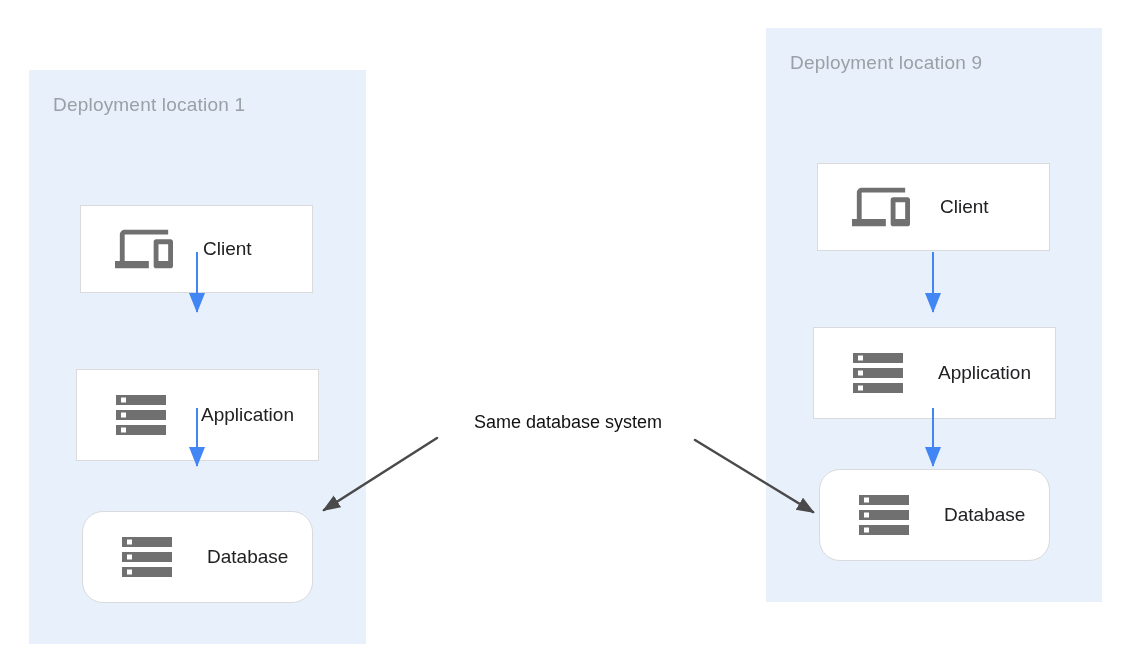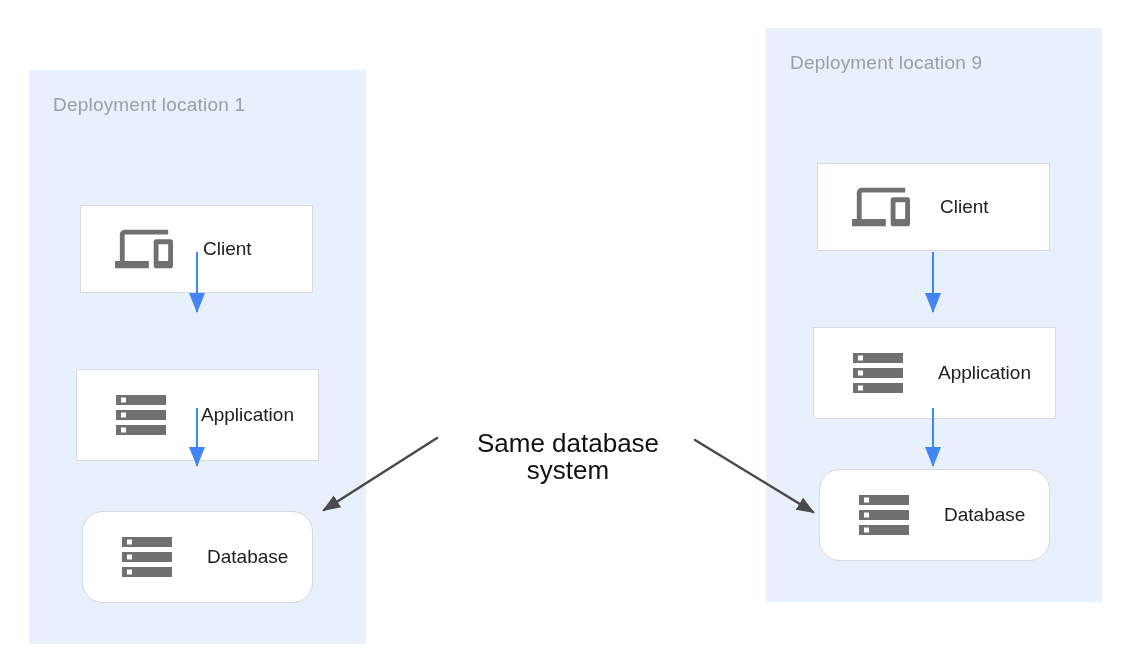--- a/index.html
+++ b/index.html
@@ -64,24 +64,24 @@
     pointer-events: none;
   }
   .blue-line { stroke: var(--arrow-blue, #4285F4); stroke-width: 2; }
   .blue-head { fill: var(--arrow-blue, #4285F4); }
   .dark-line { stroke: var(--arrow-dark, #4A4A4A); stroke-width: 2.5; stroke-linecap: round; }
   .dark-head { fill: var(--arrow-dark, #4A4A4A); }
 
   .connector-label {
     position: absolute;
     left: 473px;
-    top: 430px;
+    top: 409px;
     width: 190px;
     text-align: center;
-    font-size: 26px;
+    font-size: 18px;
     line-height: 27px;
     color: var(--connector-text, #111111);
   }
 </style>
 </head>
 <body>
 
 <div class="canvas">
 
   <div class="panel panel-left">

